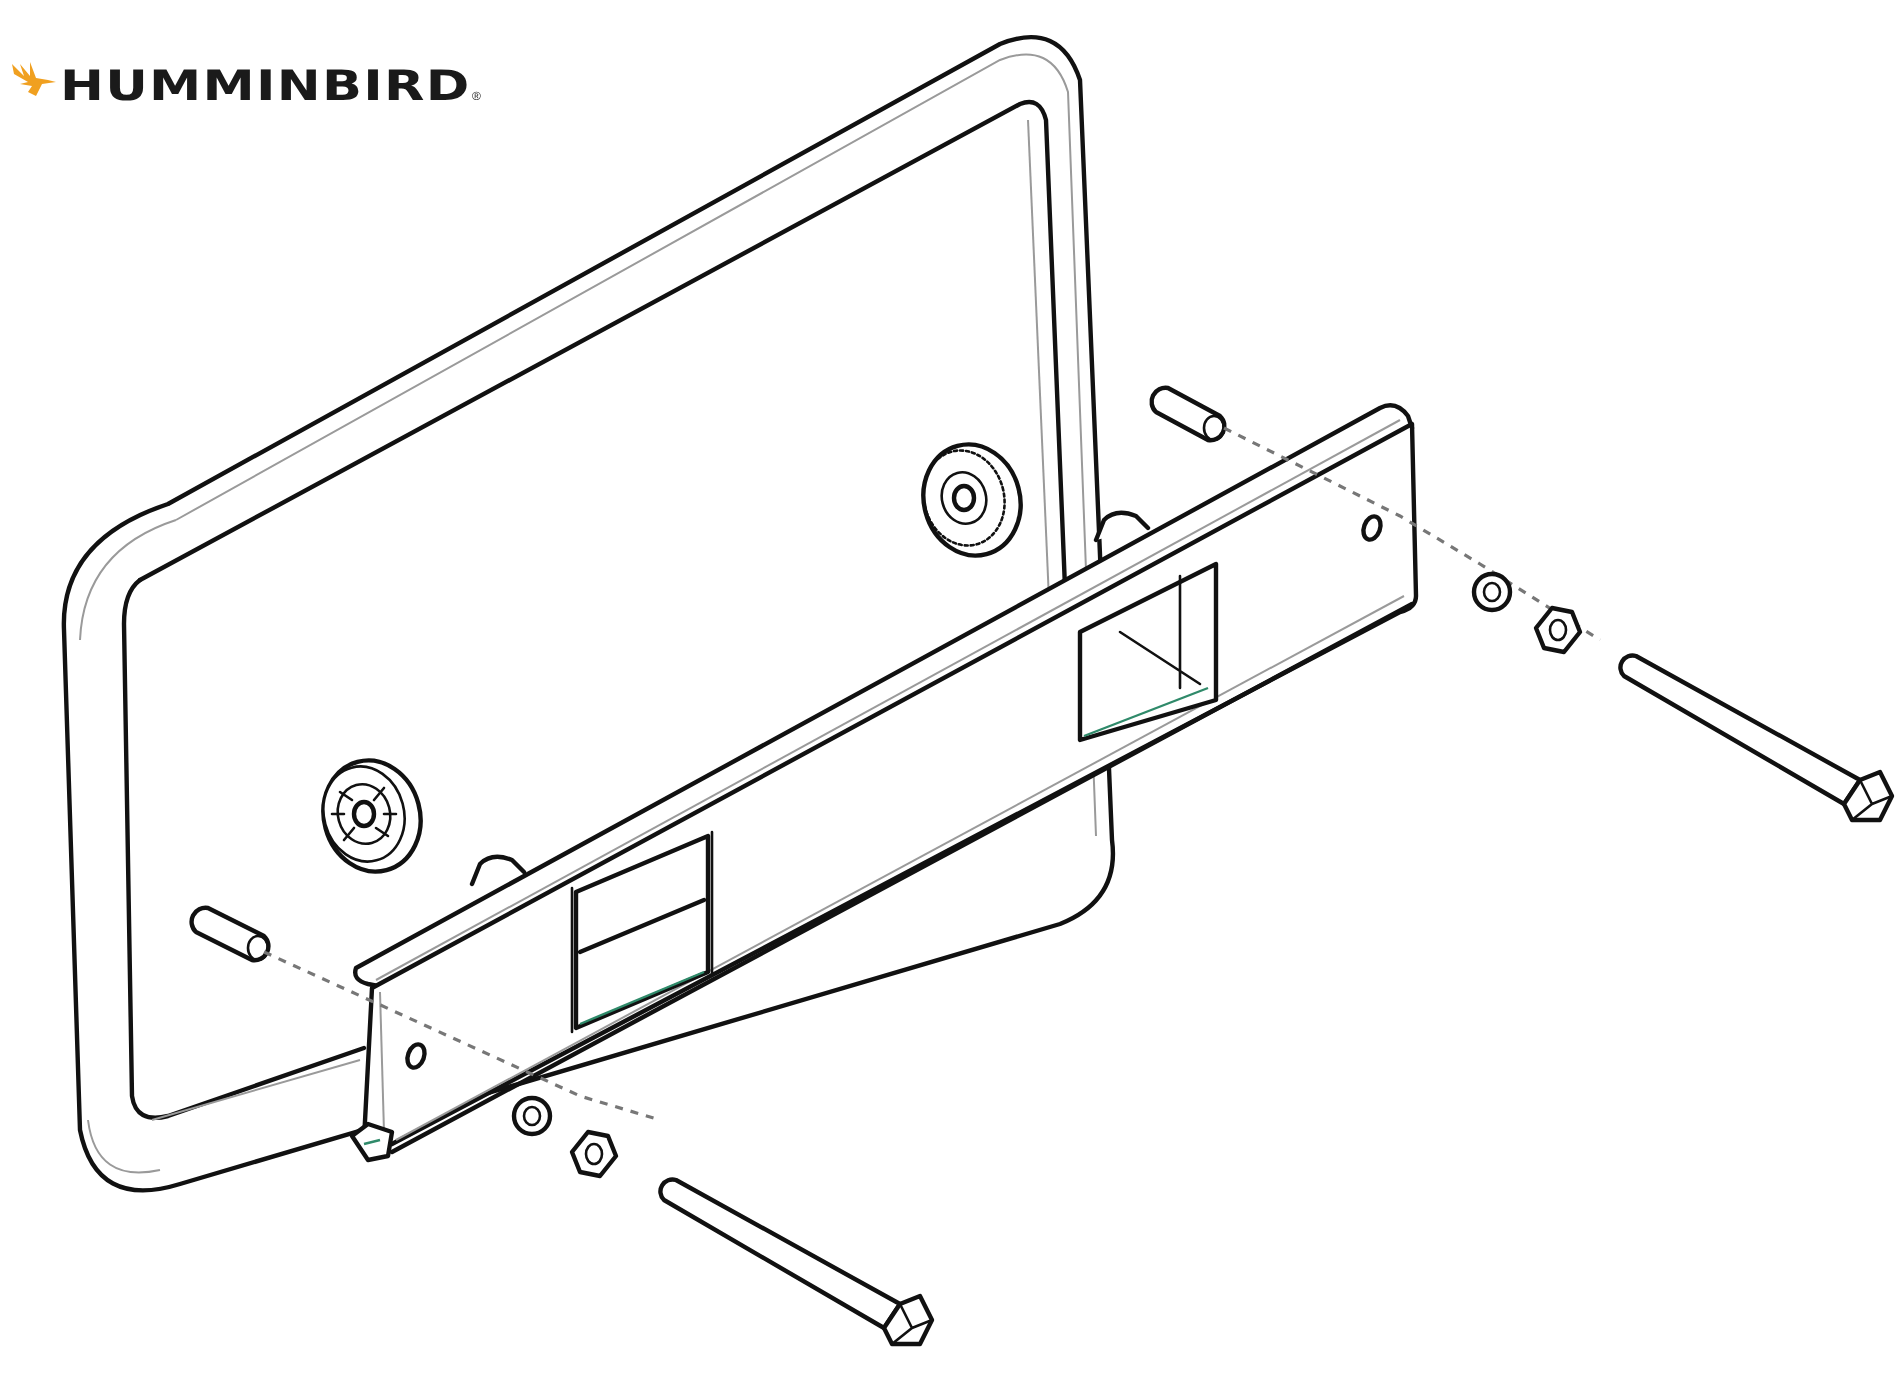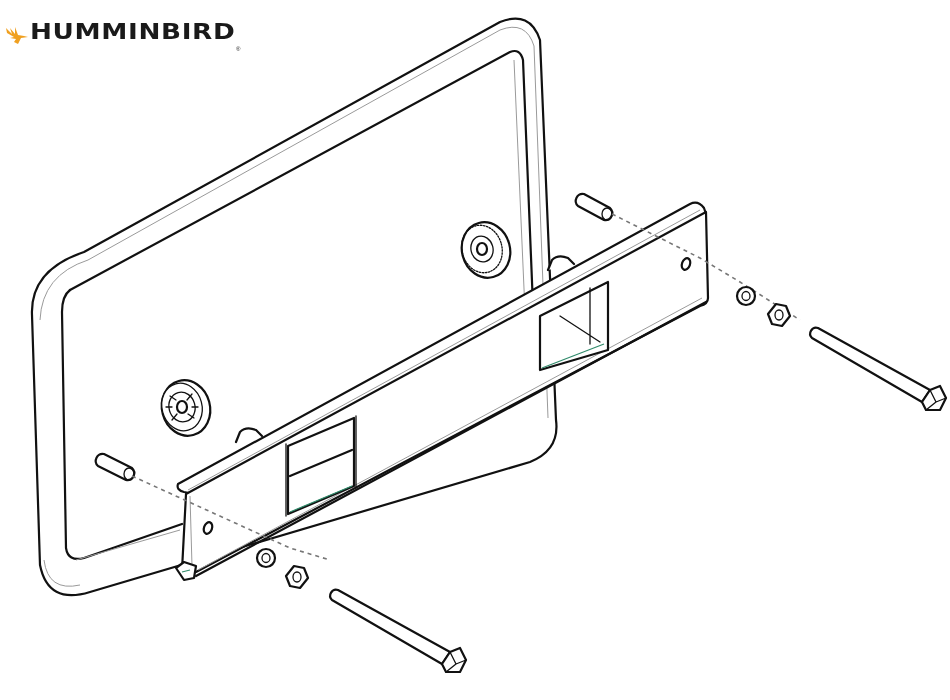--- a/index.html
+++ b/index.html
@@ -1,17 +1,17 @@
 <!DOCTYPE html>
 <html><head>
 <meta charset="utf-8">
 <style>
   html, body { margin:0; padding:0; background:#ffffff; }
   body { width:950px; height:700px; position:relative; overflow:hidden; font-family:"Liberation Sans", sans-serif; }
-  .logo { position:absolute; left:2px; top:22px; height:34px; display:flex; }
+  .logo { position:absolute; left:2px; top:22px; height:34px; display:flex; align-items:flex-end; }
   .logo-mark { width:30px; height:30px; }
   .logo-text { font-family:"DejaVu Sans", sans-serif; font-weight:bold; font-size:21px; letter-spacing:0.5px; color:#1a1a1a; line-height:1; margin-left:-2px; transform:scaleX(1.25); transform-origin:left bottom; padding-bottom:2px; }
   .logo-reg { font-size:6px; color:#1a1a1a; position:absolute; left:234px; bottom:4px; }
   svg.diagram { position:absolute; left:0; top:0; }
   .k { fill:none; stroke:#111; stroke-width:2.2; stroke-linejoin:round; stroke-linecap:round; }
   .t { fill:none; stroke:#111; stroke-width:1.3; stroke-linejoin:round; stroke-linecap:round; }
   .g { fill:none; stroke:#9a9a9a; stroke-width:1; }
   .tl { fill:none; stroke:#2f8a6a; stroke-width:1.2; }
   .dash { fill:none; stroke:#777; stroke-width:1.6; stroke-dasharray:4 4; }
   .w { fill:#fff; }

